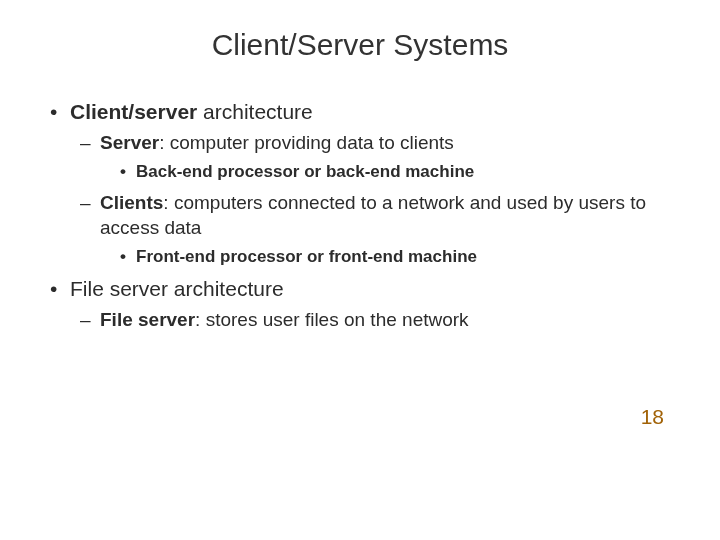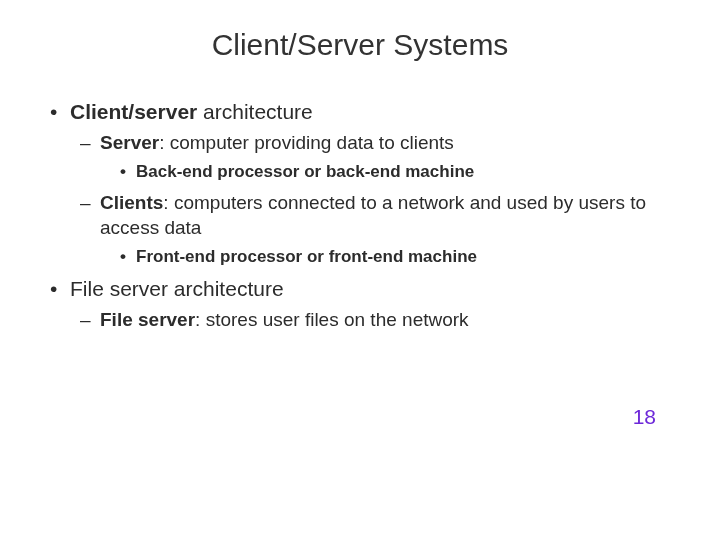--- a/index.html
+++ b/index.html
@@ -9,21 +9,21 @@
     ul.lvl0 { list-style: none; padding-left: 0; }
     ul.lvl0 > li { font-size: 21px; margin-bottom: 6px; padding-left: 22px; position: relative; line-height: 1.35; }
     ul.lvl0 > li::before { content: "•"; position: absolute; left: 2px; top: 0; }
     ul.lvl1 { list-style: none; padding-left: 0; margin-top: 4px; }
     ul.lvl1 > li { font-size: 19px; margin-bottom: 6px; padding-left: 30px; position: relative; line-height: 1.35; }
     ul.lvl1 > li::before { content: "–"; position: absolute; left: 10px; top: 0; }
     ul.lvl2 { list-style: none; padding-left: 0; margin-top: 4px; }
     ul.lvl2 > li { font-size: 17px; font-weight: bold; padding-left: 36px; position: relative; line-height: 1.4; margin-bottom: 4px; }
     ul.lvl2 > li::before { content: "•"; position: absolute; left: 20px; top: 0; }
     .bold { font-weight: bold; }
-    .page-num { position: absolute; right: 64px; bottom: 26px; font-size: 21px; color: #6d28d9; }
+    .page-num { position: absolute; right: 56px; bottom: 26px; font-size: 21px; color: #a16207; }
   </style>
 </head>
 <body>
 
 <div class="slide">
   <h1 class="title">Client/Server Systems</h1>
 
   <ul class="lvl0">
     <li>
       <span class="bold">Client/server</span><span> architecture</span>

